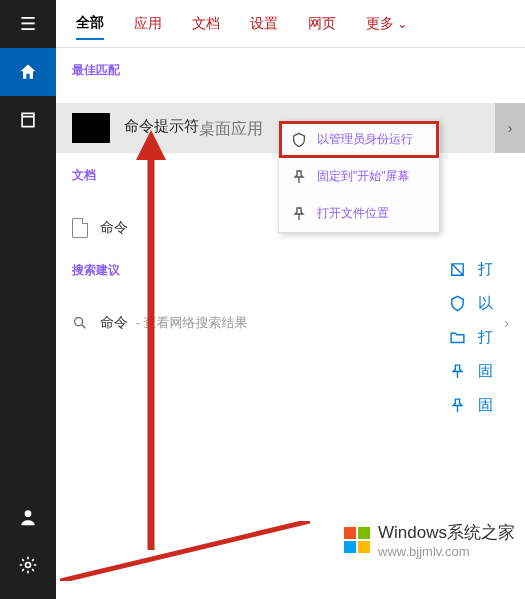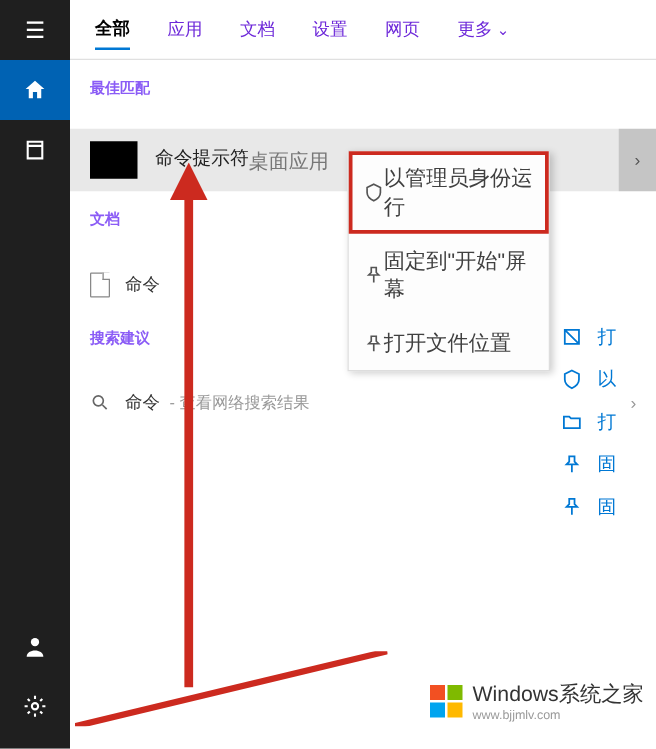--- a/index.html
+++ b/index.html
@@ -6,52 +6,52 @@
     body { width: 525px; height: 599px; position: relative; overflow: hidden; background: #fff; }
     .sidebar { position: absolute; left: 0; top: 0; width: 56px; height: 599px; background: #1f1f1f; display: flex; flex-direction: column; align-items: center; }
     .sidebar-top { display: flex; flex-direction: column; align-items: center; width: 100%; }
     .sidebar-bottom { margin-top: auto; display: flex; flex-direction: column; align-items: center; padding-bottom: 10px; width: 100%; }
     .sidebar-item { width: 56px; height: 48px; display: flex; align-items: center; justify-content: center; color: #fff; cursor: pointer; }
     .sidebar-item.active { background: #0062b3; }
     .sidebar-item svg { width: 20px; height: 20px; fill: #fff; }
     .menu-bars { font-size: 18px; color: #fff; }
     .main { position: absolute; left: 56px; top: 0; right: 0; height: 599px; background: #fff; }
     .tabs { display: flex; align-items: center; height: 48px; padding-left: 20px; border-bottom: 1px solid #e0e0e0; gap: 30px; }
-    .tab { font-size: 14px; color: #6d28d9; cursor: pointer; padding-bottom: 6px; margin-top: 6px; }
+    .tab { font-size: 14px; color: #b91c1c; cursor: pointer; padding-bottom: 6px; margin-top: 6px; }
     .tab.active { color: #000; border-bottom: 2px solid #0078d4; font-weight: 700; }
     .tab.more::after { content: " ⌄"; font-size: 12px; }
     .section-header { font-size: 12px; font-weight: 600; color: #8b5cf6; padding: 14px 16px 24px; }
     .best-match { display: flex; align-items: center; padding: 10px 16px; background: #e8e8e8; position: relative; }
     .app-icon { width: 38px; height: 30px; background: #000; margin-right: 14px; }
     .best-match-text { display: flex; flex-direction: row; }
     .best-match-title { font-size: 15px; color: #222; }
     .best-match-sub { font-size: 16px; color: #777; margin-top: 2px; }
     .chevron { position: absolute; right: 0; top: 0; bottom: 0; width: 30px; background: rgba(0,0,0,0.15); display: flex; align-items: center; justify-content: center; color: #555; font-size: 14px; }
     .doc-item { display: flex; align-items: center; padding: 10px 16px; gap: 12px; cursor: pointer; }
     .doc-icon { width: 16px; height: 20px; border: 1px solid #888; border-radius: 1px; position: relative; }
     .doc-icon::before { content: ""; position: absolute; top: -1px; right: -1px; width: 5px; height: 5px; background: #fff; border-left: 1px solid #888; border-bottom: 1px solid #888; }
     .doc-label { font-size: 14px; color: #333; }
     .suggest-item { display: flex; align-items: center; padding: 10px 16px; gap: 12px; position: relative; cursor: pointer; }
     .search-icon-s { width: 16px; height: 16px; display: flex; align-items: center; justify-content: center; }
     .suggest-text { font-size: 14px; color: #333; }
     .suggest-sub { color: #999; font-size: 13px; margin-left: 4px; }
     .suggest-chevron { position: absolute; right: 16px; color: #999; font-size: 14px; }
     .context-menu { position: absolute; left: 278px; top: 120px; width: 162px; background: #fdfdfd; border: 1px solid #ddd; box-shadow: 2px 2px 6px rgba(0,0,0,0.2); z-index: 5; }
-    .context-item { display: flex; align-items: center; padding: 10px 12px; font-size: 17px; color: #404040; cursor: pointer; }
+    .context-item { display: flex; align-items: center; padding: 10px 12px; font-size: 12px; color: #8b5cf6; gap: 10px; cursor: pointer; }
     .context-item.highlight { outline: 3px solid #cc2a1f; outline-offset: -3px; }
     .ctx-icon { width: 16px; display: flex; align-items: center; justify-content: center; color: #555; font-size: 14px; }
     .red-arrow { position: absolute; left: 106px; top: 130px; z-index: 2; pointer-events: none; }
     .red-line2 { position: absolute; left: 60px; bottom: 18px; z-index: 2; pointer-events: none; }
     .right-list { position: absolute; right: 32px; top: 260px; display: flex; flex-direction: column; gap: 15px; }
     .right-item { display: flex; align-items: center; gap: 12px; font-size: 15px; color: #0078d4; cursor: pointer; }
     .right-item svg, .right-item .ri-icon { width: 17px; height: 17px; flex-shrink: 0; }
-    .watermark { position: absolute; right: 10px; bottom: 21px; display: flex; align-items: center; gap: 6px; }
+    .watermark { position: absolute; right: 10px; bottom: 40px; display: flex; align-items: center; gap: 6px; }
     .watermark-text { display: flex; flex-direction: column; align-items: flex-start; }
     .watermark-title { font-size: 17px; color: #333; }
-    .watermark-url { font-size: 10px; color: #999; }
+    .watermark-url { font-size: 13px; color: #999; }
     .win-logo { width: 30px; height: 30px; position: relative; }
   </style>
 </head>
 <body>
 
 <div class="sidebar">
   <div class="sidebar-top">
     <div class="sidebar-item">
       <span class="menu-bars">☰</span>
     </div>

